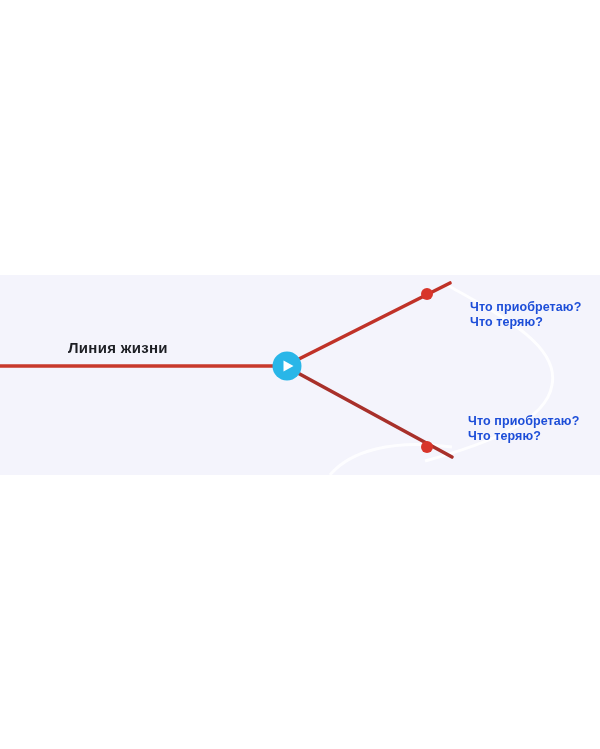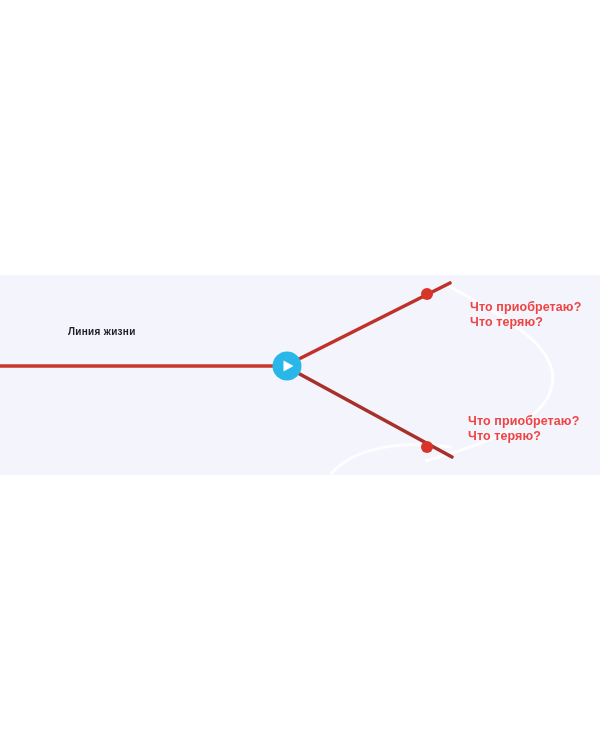--- a/index.html
+++ b/index.html
@@ -34,43 +34,43 @@
   #diagram-svg {
     position: absolute;
     left: 0;
     top: 275px;
     width: 600px;
     height: 200px;
     display: block;
   }
   .branch-label {
     position: absolute;
-    color: #ef4444;
+    color: #1d4ed8;
     font-weight: bold;
     font-size: 12.5px;
     line-height: 15px;
     letter-spacing: 0.1px;
     white-space: nowrap;
     font-family: "Liberation Sans", "DejaVu Sans", sans-serif;
   }
   #label-upper {
     left: 470px;
     top: 300px;
   }
   #label-lower {
     left: 468px;
     top: 414px;
   }
   #trunk-title {
     position: absolute;
     left: 68px;
-    top: 326px;
+    top: 339px;
     color: #1d1f24;
     font-weight: bold;
-    font-size: 10px;
+    font-size: 15px;
     letter-spacing: 0.3px;
     white-space: nowrap;
     font-family: "Liberation Sans", "DejaVu Sans", sans-serif;
   }
   .label-line {
     display: block;
   }
 </style>
 </head>
 <body>

